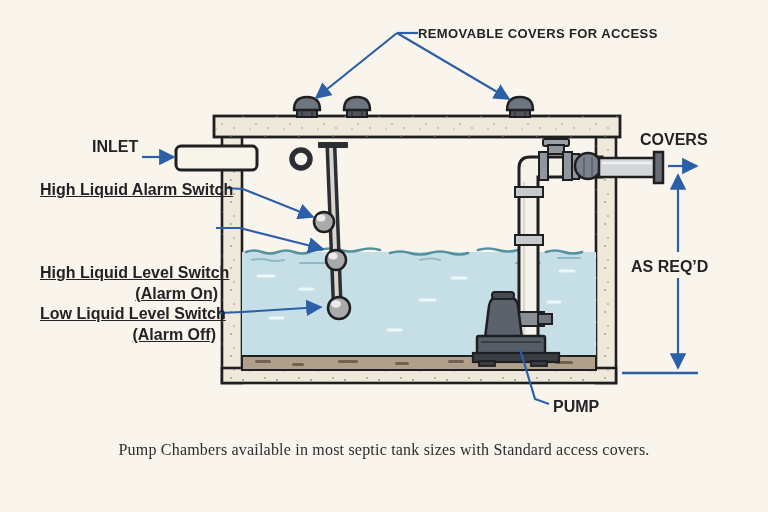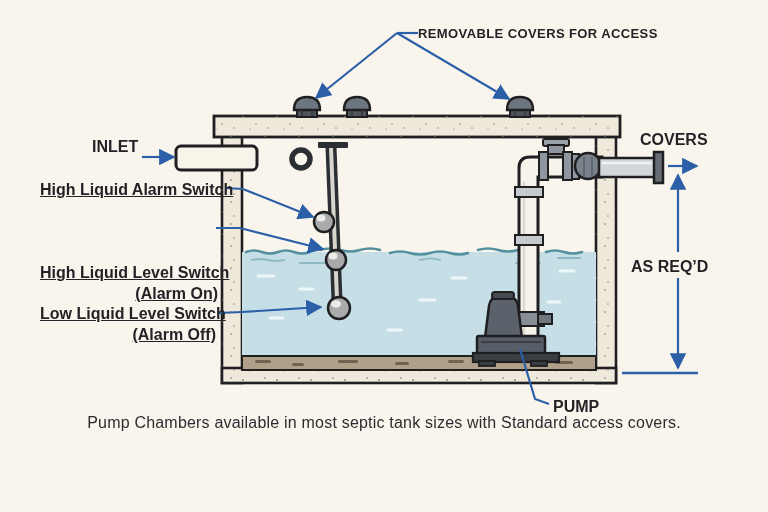--- a/index.html
+++ b/index.html
@@ -208,14 +208,14 @@
     <span style="display:block;">Low Liquid Level Switch</span>
     <span style="display:block;">(Alarm Off)</span>
   </div>
 
   <div class="lbl side-lbl" style="left:640px;top:129px;">COVERS</div>
 
   <div class="lbl side-lbl center" style="left:631px;top:256px;width:94px;">AS REQ’D</div>
 
   <div class="lbl side-lbl" style="left:553px;top:396px;">PUMP</div>
 
-  <div class="cap-lbl" style="top:414px;">Pump Chambers available in most septic tank sizes with Standard access covers.</div>
+  <div class="cap-lbl" style="top:441px;font-family:Liberation Serif, serif;">Pump Chambers available in most septic tank sizes with Standard access covers.</div>
 </div>
 
 </body></html>

